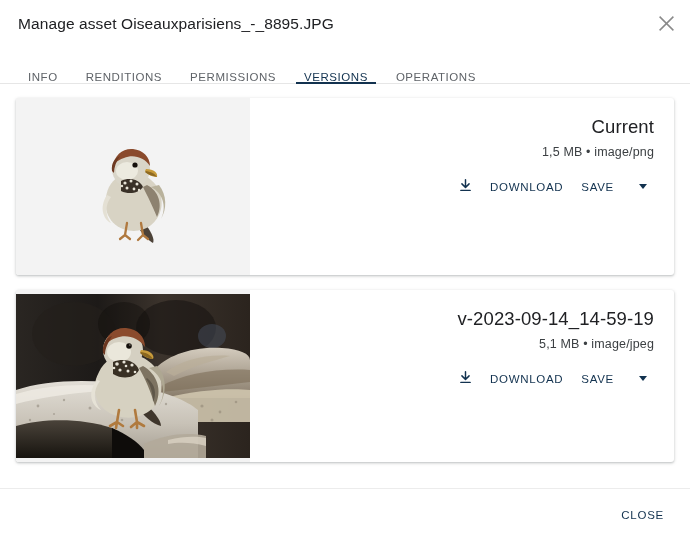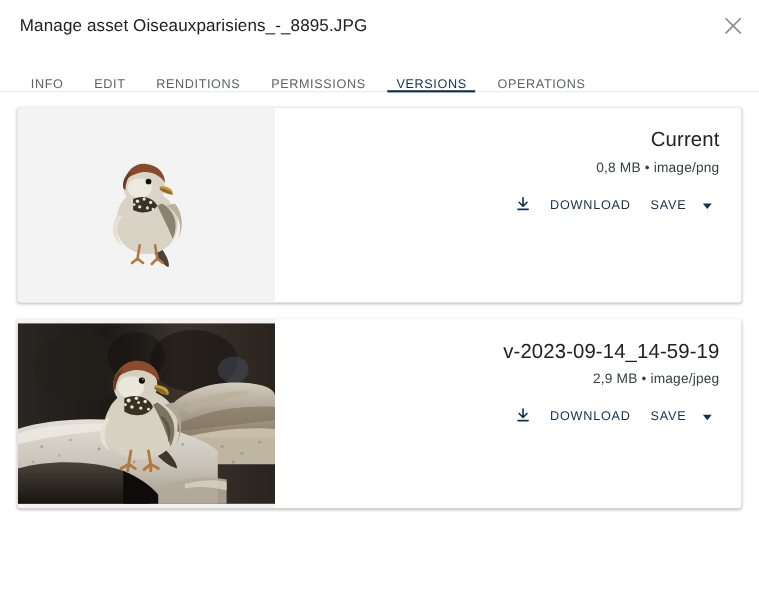--- a/index.html
+++ b/index.html
@@ -164,21 +164,21 @@
     font-weight: 500;
     cursor: pointer;
     border-radius: 3px;
     background: transparent;
     border: none;
     font-family: "Liberation Sans", sans-serif;
   }
   .btn-save {
     display: inline-flex;
     align-items: center;
-    gap: 15px;
+    gap: 25px;
     padding: 5px 7px 5px 9px;
     font-size: 11.5px;
     letter-spacing: .7px;
     text-transform: uppercase;
     color: #12324f;
     font-weight: 500;
     cursor: pointer;
     border-radius: 3px;
     background: transparent;
     border: none;
@@ -229,21 +229,20 @@
     <div class="dlg-title">Manage asset Oiseauxparisiens_-_8895.JPG</div>
     <div class="close-x">
       <svg width="17" height="17" viewBox="0 0 17 17" aria-hidden="true">
         <path d="M1.6 1.6 L15.4 15.4 M15.4 1.6 L1.6 15.4" stroke="#8a8a8a" stroke-width="1.5" fill="none"></path>
       </svg>
     </div>
   </div>
 
   <div class="tabbar">
     <div class="tab">INFO</div>
-    <div class="tab">EDIT</div>
     <div class="tab">RENDITIONS</div>
     <div class="tab">PERMISSIONS</div>
     <div class="tab active">VERSIONS</div>
     <div class="tab">OPERATIONS</div>
   </div>
 
   <div class="dlg-body">
 
     <div class="version-card">
       <div class="card-thumb h1">
@@ -283,21 +282,21 @@
               <circle cx="-11" cy="-7" r="1.2"></circle>
             </g>
 
             <path d="M-6 30 L-8 42 M-8 42 L-13 46 M-8 42 L-3 46" stroke="#b0793f" stroke-width="2.3" fill="none" stroke-linecap="round"></path>
             <path d="M8 30 L10 42 M10 42 L5 47 M10 42 L15 46" stroke="#b0793f" stroke-width="2.3" fill="none" stroke-linecap="round"></path>
           </g>
         </svg>
       </div>
       <div class="card-info">
         <div class="v-title">Current</div>
-        <div class="v-meta">0,8 MB • image/png</div>
+        <div class="v-meta">1,5 MB • image/png</div>
         <div class="v-actions">
           <button class="btn-text">
             <span>
               <svg width="13" height="13" viewBox="0 0 16 16" aria-hidden="true">
                 <path d="M8 1 L8 9 M8 10.5 L3.6 6 M8 10.5 L12.4 6" stroke="#12324f" stroke-width="1.8" fill="none" stroke-linecap="round" stroke-linejoin="round"></path>
                 <path d="M2.3 14 L13.7 14" stroke="#12324f" stroke-width="1.8" stroke-linecap="round"></path>
               </svg>
             </span>
             <span>DOWNLOAD</span>
           </button>
@@ -415,35 +414,38 @@
               </g>
 
               <path d="M-8 34 L-10 46 M-10 46 L-17 50 M-10 46 L-4 50 M-10 46 L-11 52" stroke="#b07a3e" stroke-width="2.6" fill="none" stroke-linecap="round"></path>
               <path d="M8 34 L10 46 M10 46 L4 51 M10 46 L17 50 M10 46 L10 52" stroke="#b07a3e" stroke-width="2.6" fill="none" stroke-linecap="round"></path>
             </g>
           </g>
         </svg>
       </div>
       <div class="card-info">
         <div class="v-title">v-2023-09-14_14-59-19</div>
-        <div class="v-meta">2,9 MB • image/jpeg</div>
+        <div class="v-meta">5,1 MB • image/jpeg</div>
         <div class="v-actions">
           <button class="btn-text">
             <span>
               <svg width="13" height="13" viewBox="0 0 16 16" aria-hidden="true">
                 <path d="M8 1 L8 9 M8 10.5 L3.6 6 M8 10.5 L12.4 6" stroke="#12324f" stroke-width="1.8" fill="none" stroke-linecap="round" stroke-linejoin="round"></path>
                 <path d="M2.3 14 L13.7 14" stroke="#12324f" stroke-width="1.8" stroke-linecap="round"></path>
               </svg>
             </span>
             <span>DOWNLOAD</span>
           </button>
           <button class="btn-save">
             <span>SAVE</span>
             <span class="caret"></span>
           </button>
         </div>
       </div>
     </div>
 
   </div>
 
+  <div class="dlg-footer">
+    <button class="btn-close">CLOSE</button>
+  </div>
 
 </div>
 
 </body></html>

